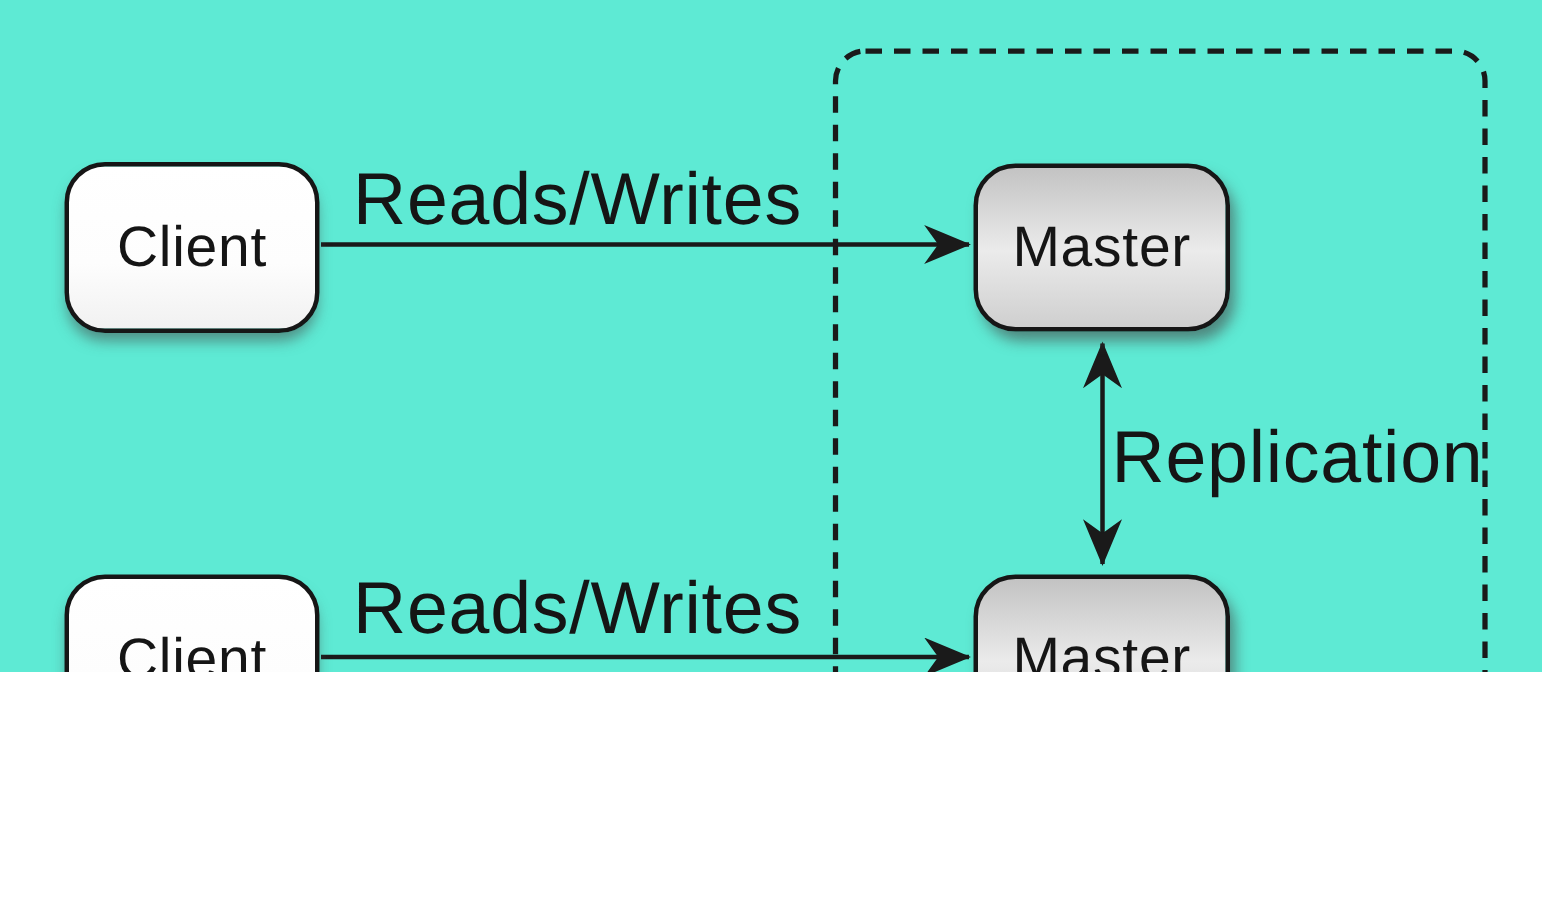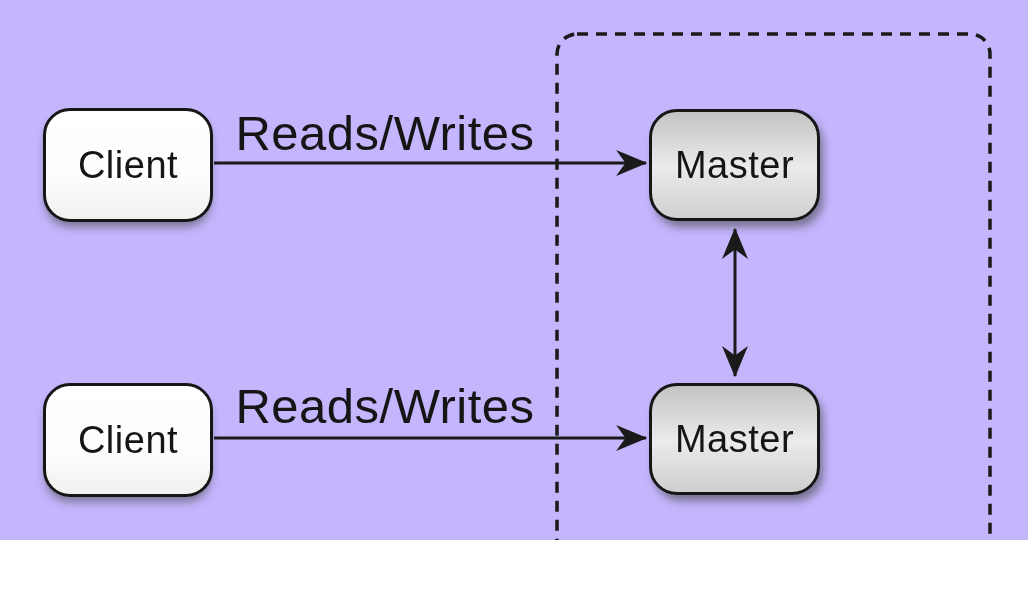--- a/index.html
+++ b/index.html
@@ -4,22 +4,22 @@
 <style>
   html, body {
     margin: 0;
     padding: 0;
     background: #ffffff;
     font-family: "Liberation Sans", "DejaVu Sans", sans-serif;
   }
   #canvas {
     position: relative;
     width: 1028px;
-    height: 540px;
-    background: #c4b5fd;
+    height: 448px;
+    background: #5eead4;
     overflow: hidden;
   }
   #arrow-layer {
     position: absolute;
     left: 0;
     top: 0;
     width: 1028px;
     height: 610px;
   }
   .node {
@@ -98,14 +98,15 @@
   </div>
 
   <div id="master-2" class="node master-node">
     <span>Master</span>
   </div>
 
   <div id="edge-label-1" class="edge-label">Reads/Writes</div>
 
   <div id="edge-label-2" class="edge-label">Reads/Writes</div>
 
+  <div id="edge-label-3" class="edge-label">Replication</div>
 
 </div>
 
 </body></html>

